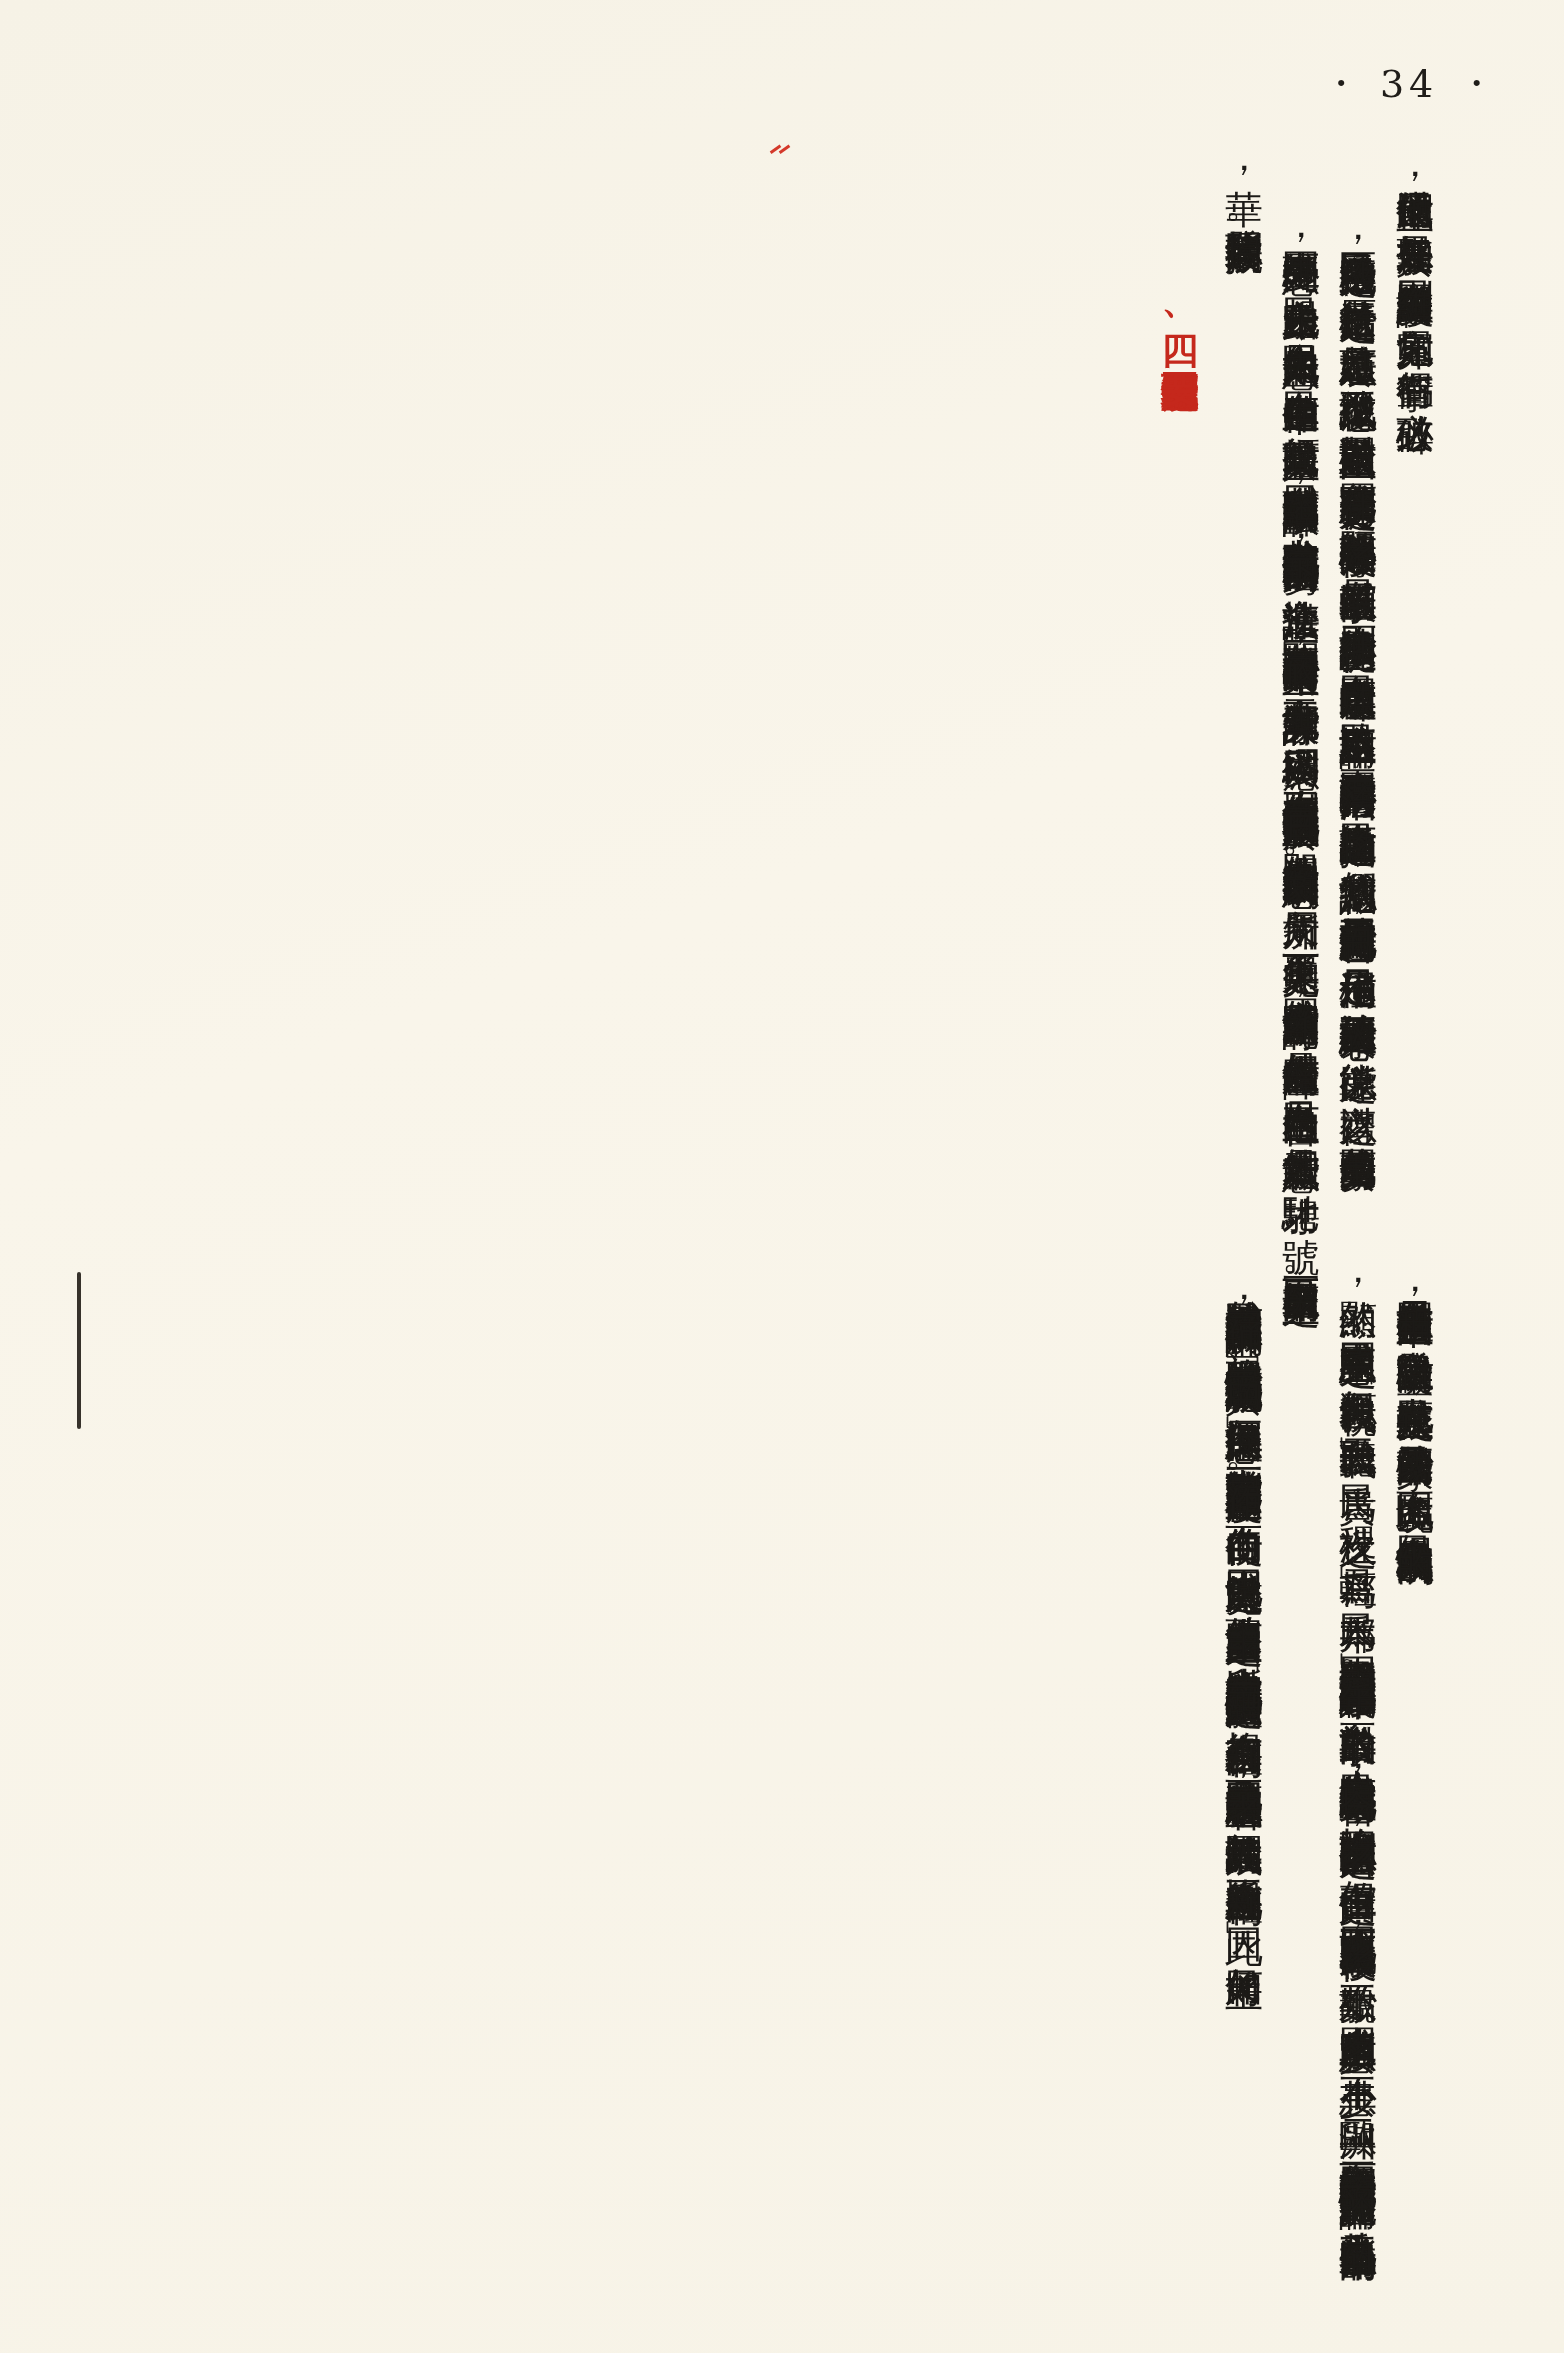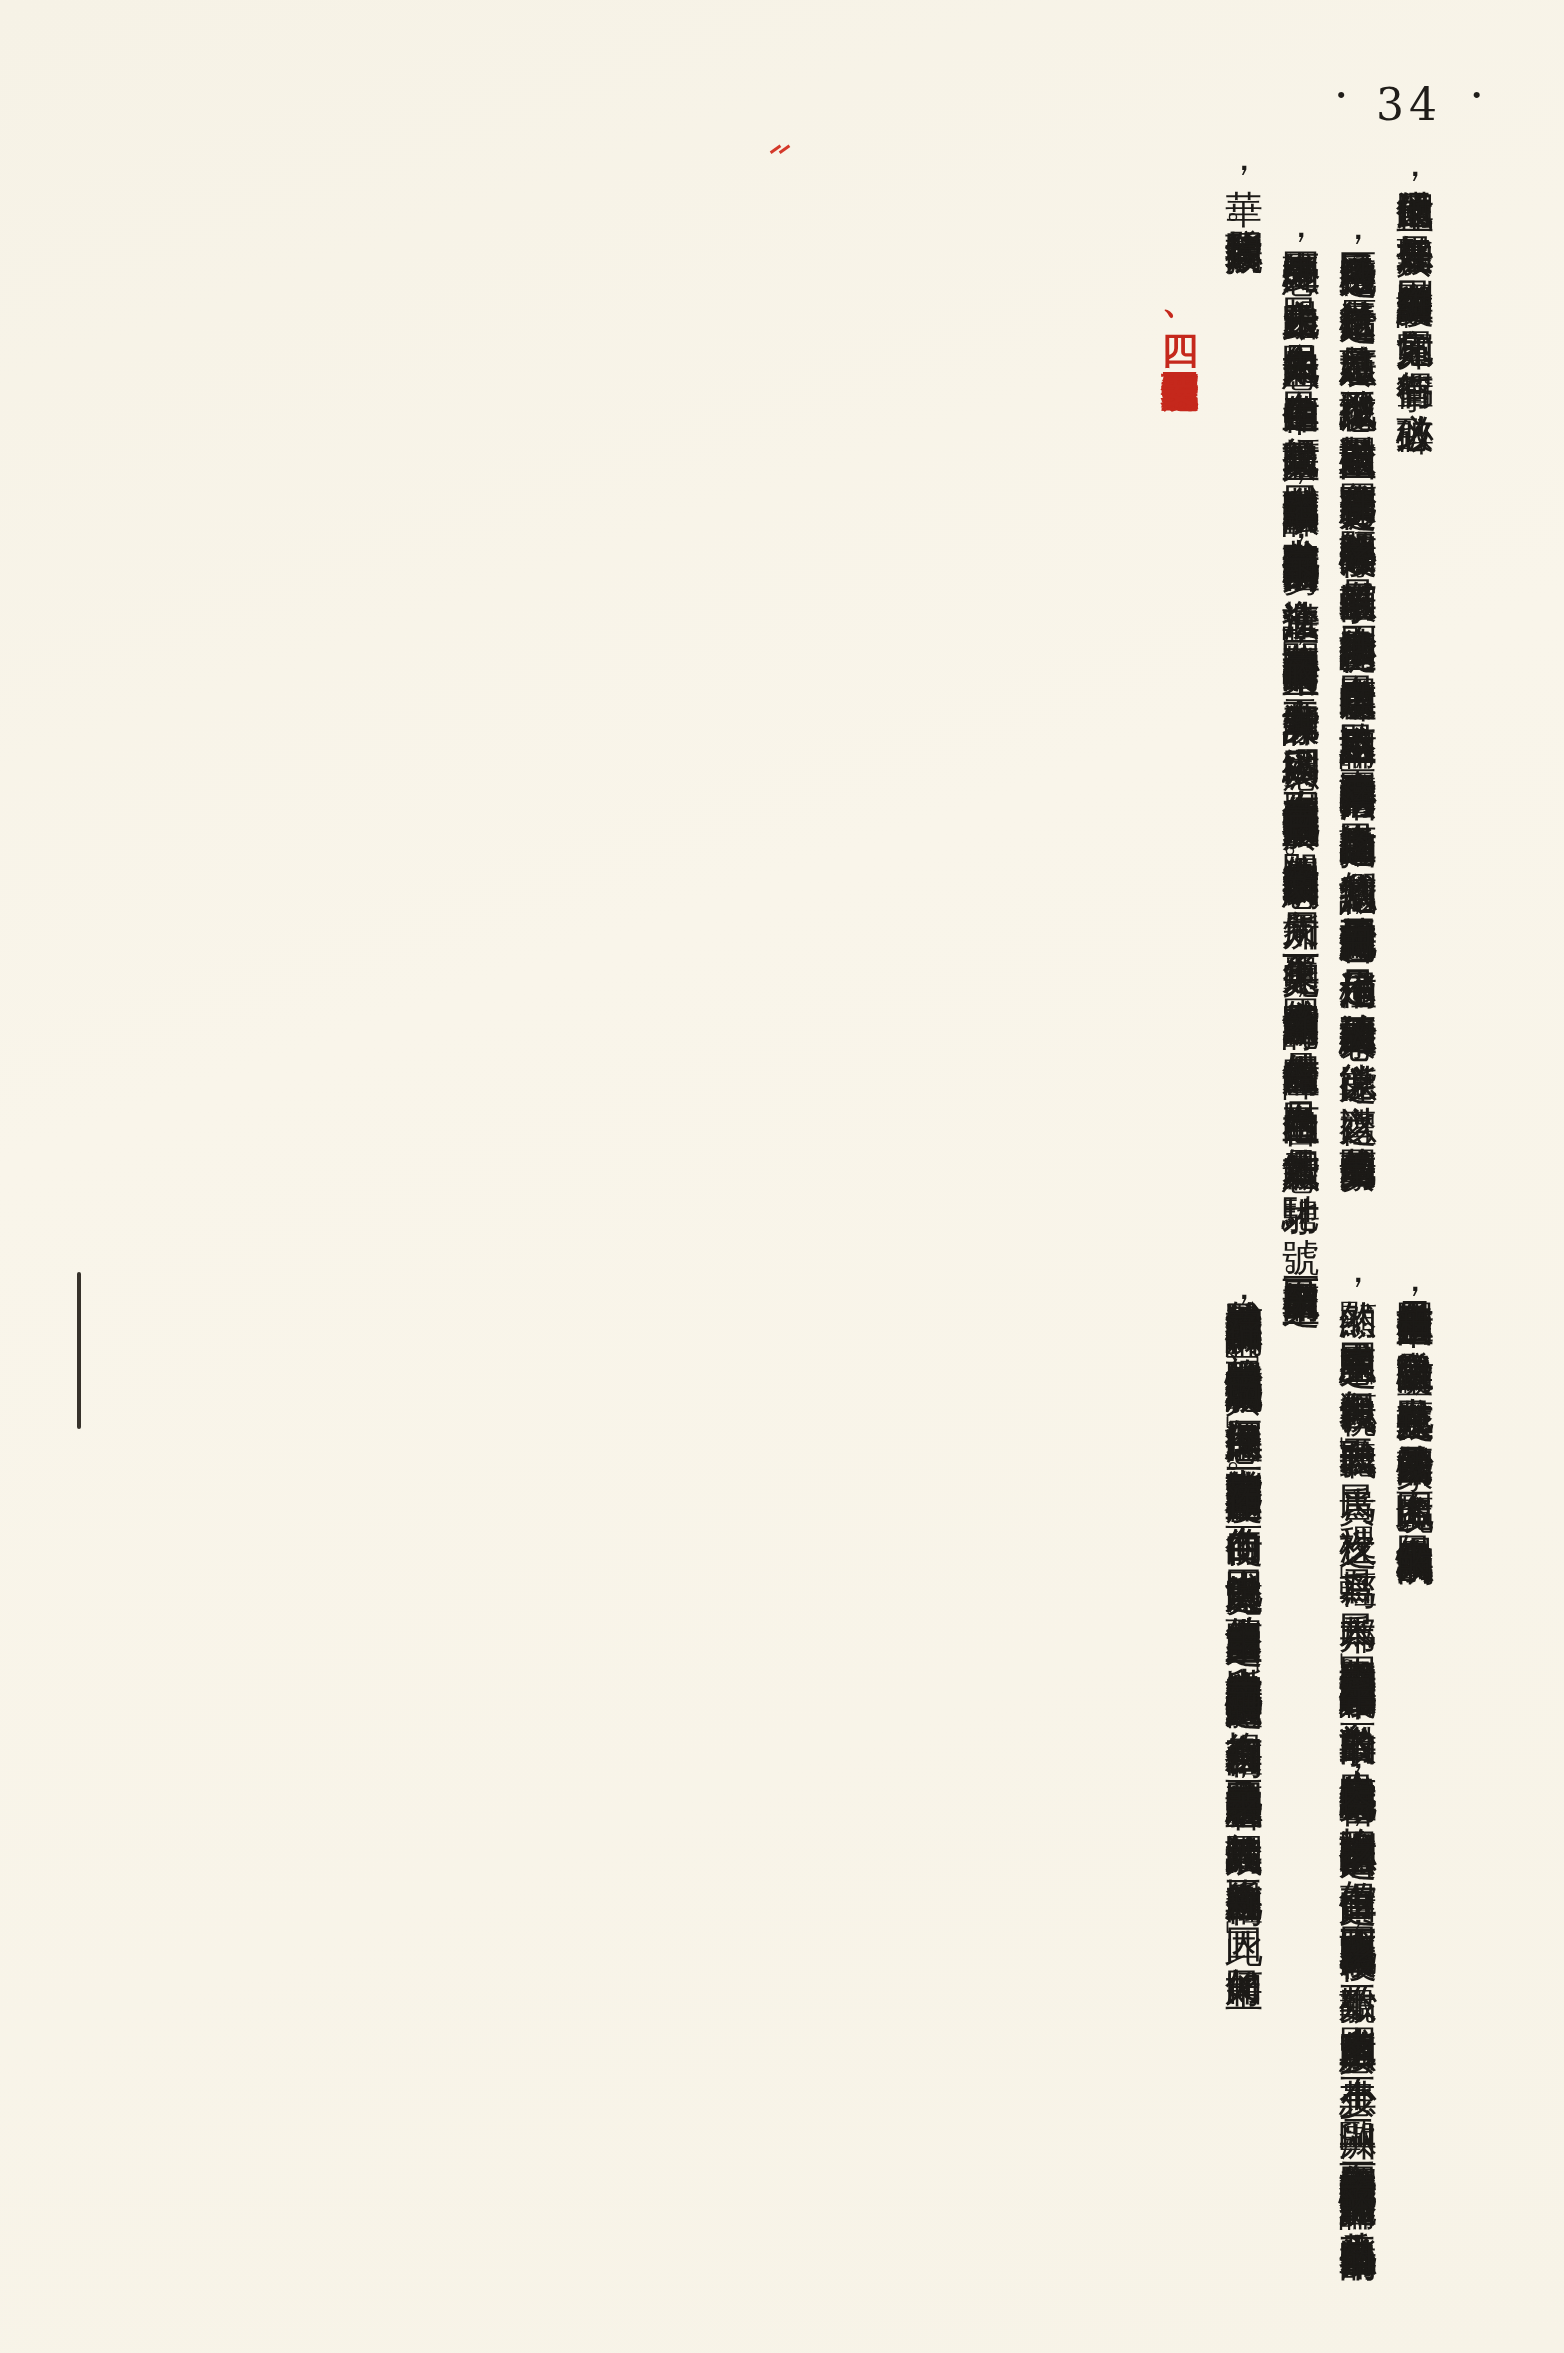--- a/index.html
+++ b/index.html
@@ -25,23 +25,22 @@
     position: absolute;
     top: 62px;
     left: 1335px;
     width: 148px;
     display: flex;
     align-items: center;
     justify-content: space-between;
     color: #201d19;
   }
   .page-number .num {
-    font-size: 44px;
+    font-size: 38px;
     letter-spacing: 4.9px;
-    margin-top: 17px;
   }
   .page-number .dot {
     font-size: 21px;
     line-height: 21px;
   }
   
   .vtext {
     position: absolute;
     writing-mode: vertical-rl;
     text-orientation: mixed;

